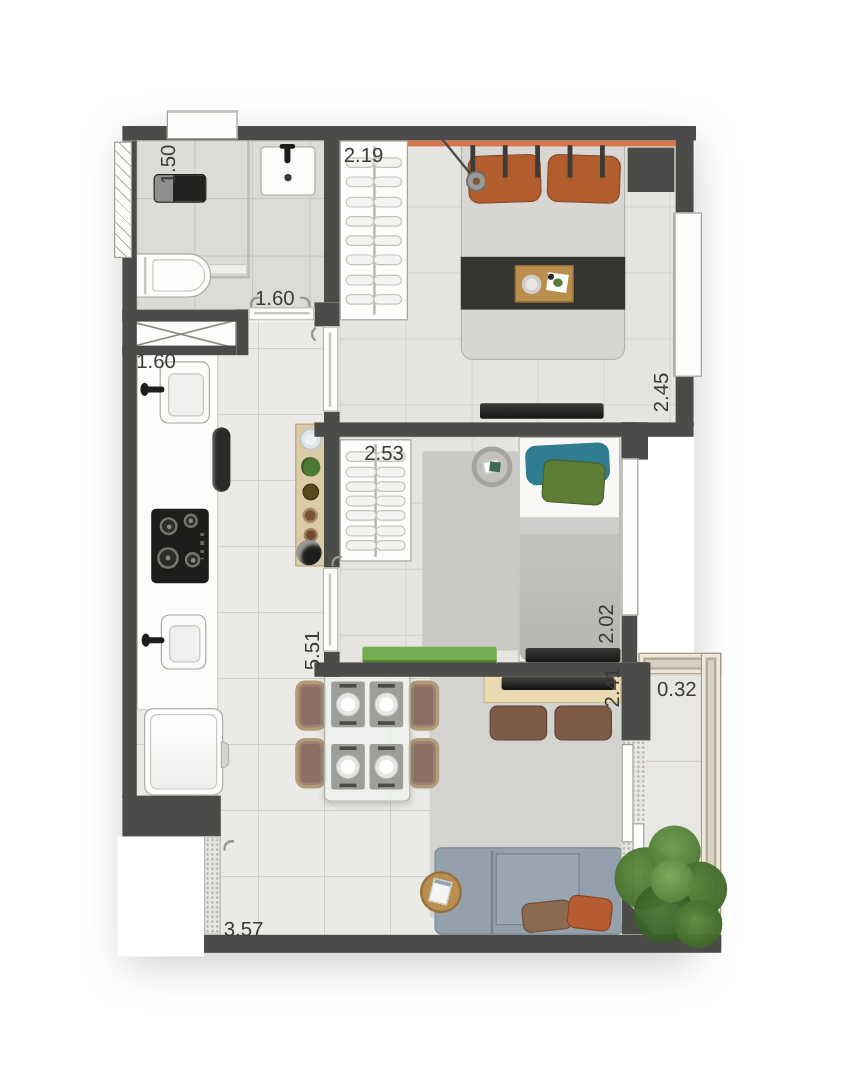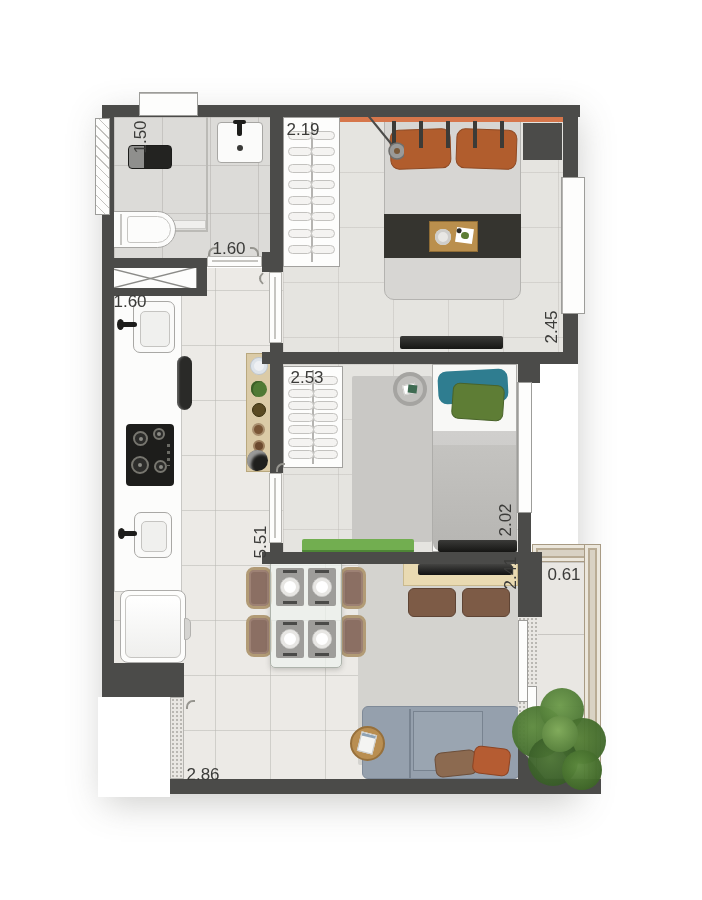--- a/index.html
+++ b/index.html
@@ -263,26 +263,26 @@
   <div class="hook" style="left:276px;top:463px;z-index:27;"></div>
 
   <div class="speckle" style="left:170px;top:697px;width:14px;height:82px;border:1px solid #b5b4b0;z-index:26;"></div>
   <div class="hook" style="left:186px;top:700px;z-index:27;"></div>
 
   <span class="dim v" style="left:141px;top:137px;">1.50</span>
   <span class="dim" style="left:303px;top:130px;">2.19</span>
   <span class="dim" style="left:229px;top:249px;">1.60</span>
   <span class="dim v" style="left:552px;top:327px;">2.45</span>
   <span class="dim" style="left:130px;top:302px;">1.60</span>
-  <span class="dim" style="left:307px;top:378px;">2.53</span>
+  <span class="dim" style="left:320px;top:378px;">2.53</span>
   <span class="dim v" style="left:506px;top:520px;">2.02</span>
   <span class="dim v" style="left:261px;top:542px;">5.51</span>
   <span class="dim v" style="left:511px;top:573px;">2.41</span>
-  <span class="dim" style="left:564px;top:575px;">0.61</span>
-  <span class="dim" style="left:203px;top:775px;">2.86</span>
+  <span class="dim" style="left:564px;top:575px;">0.32</span>
+  <span class="dim" style="left:203px;top:775px;">3.57</span>
   <span class="dim v" style="left:570px;top:752px;">2.32</span>
 
   <div class="pcircle" style="left:512px;top:706px;width:52px;height:52px;background:radial-gradient(circle at 40% 40%,#5d8a3e,#3a6128);"></div>
   <div class="pcircle" style="left:540px;top:688px;width:44px;height:44px;background:radial-gradient(circle at 45% 40%,#6d9b4b,#426b2d);"></div>
   <div class="pcircle" style="left:560px;top:718px;width:46px;height:46px;background:radial-gradient(circle at 40% 45%,#568036,#3a6128);"></div>
   <div class="pcircle" style="left:528px;top:736px;width:50px;height:50px;background:radial-gradient(circle at 45% 45%,#4c7434,#2f5222);"></div>
   <div class="pcircle" style="left:562px;top:750px;width:40px;height:40px;background:radial-gradient(circle at 40% 40%,#5d8a3e,#33591f);"></div>
   <div class="pcircle" style="left:542px;top:716px;width:36px;height:36px;background:radial-gradient(circle at 45% 40%,#83ad5d,#4c7434);"></div>
 
 </div>

